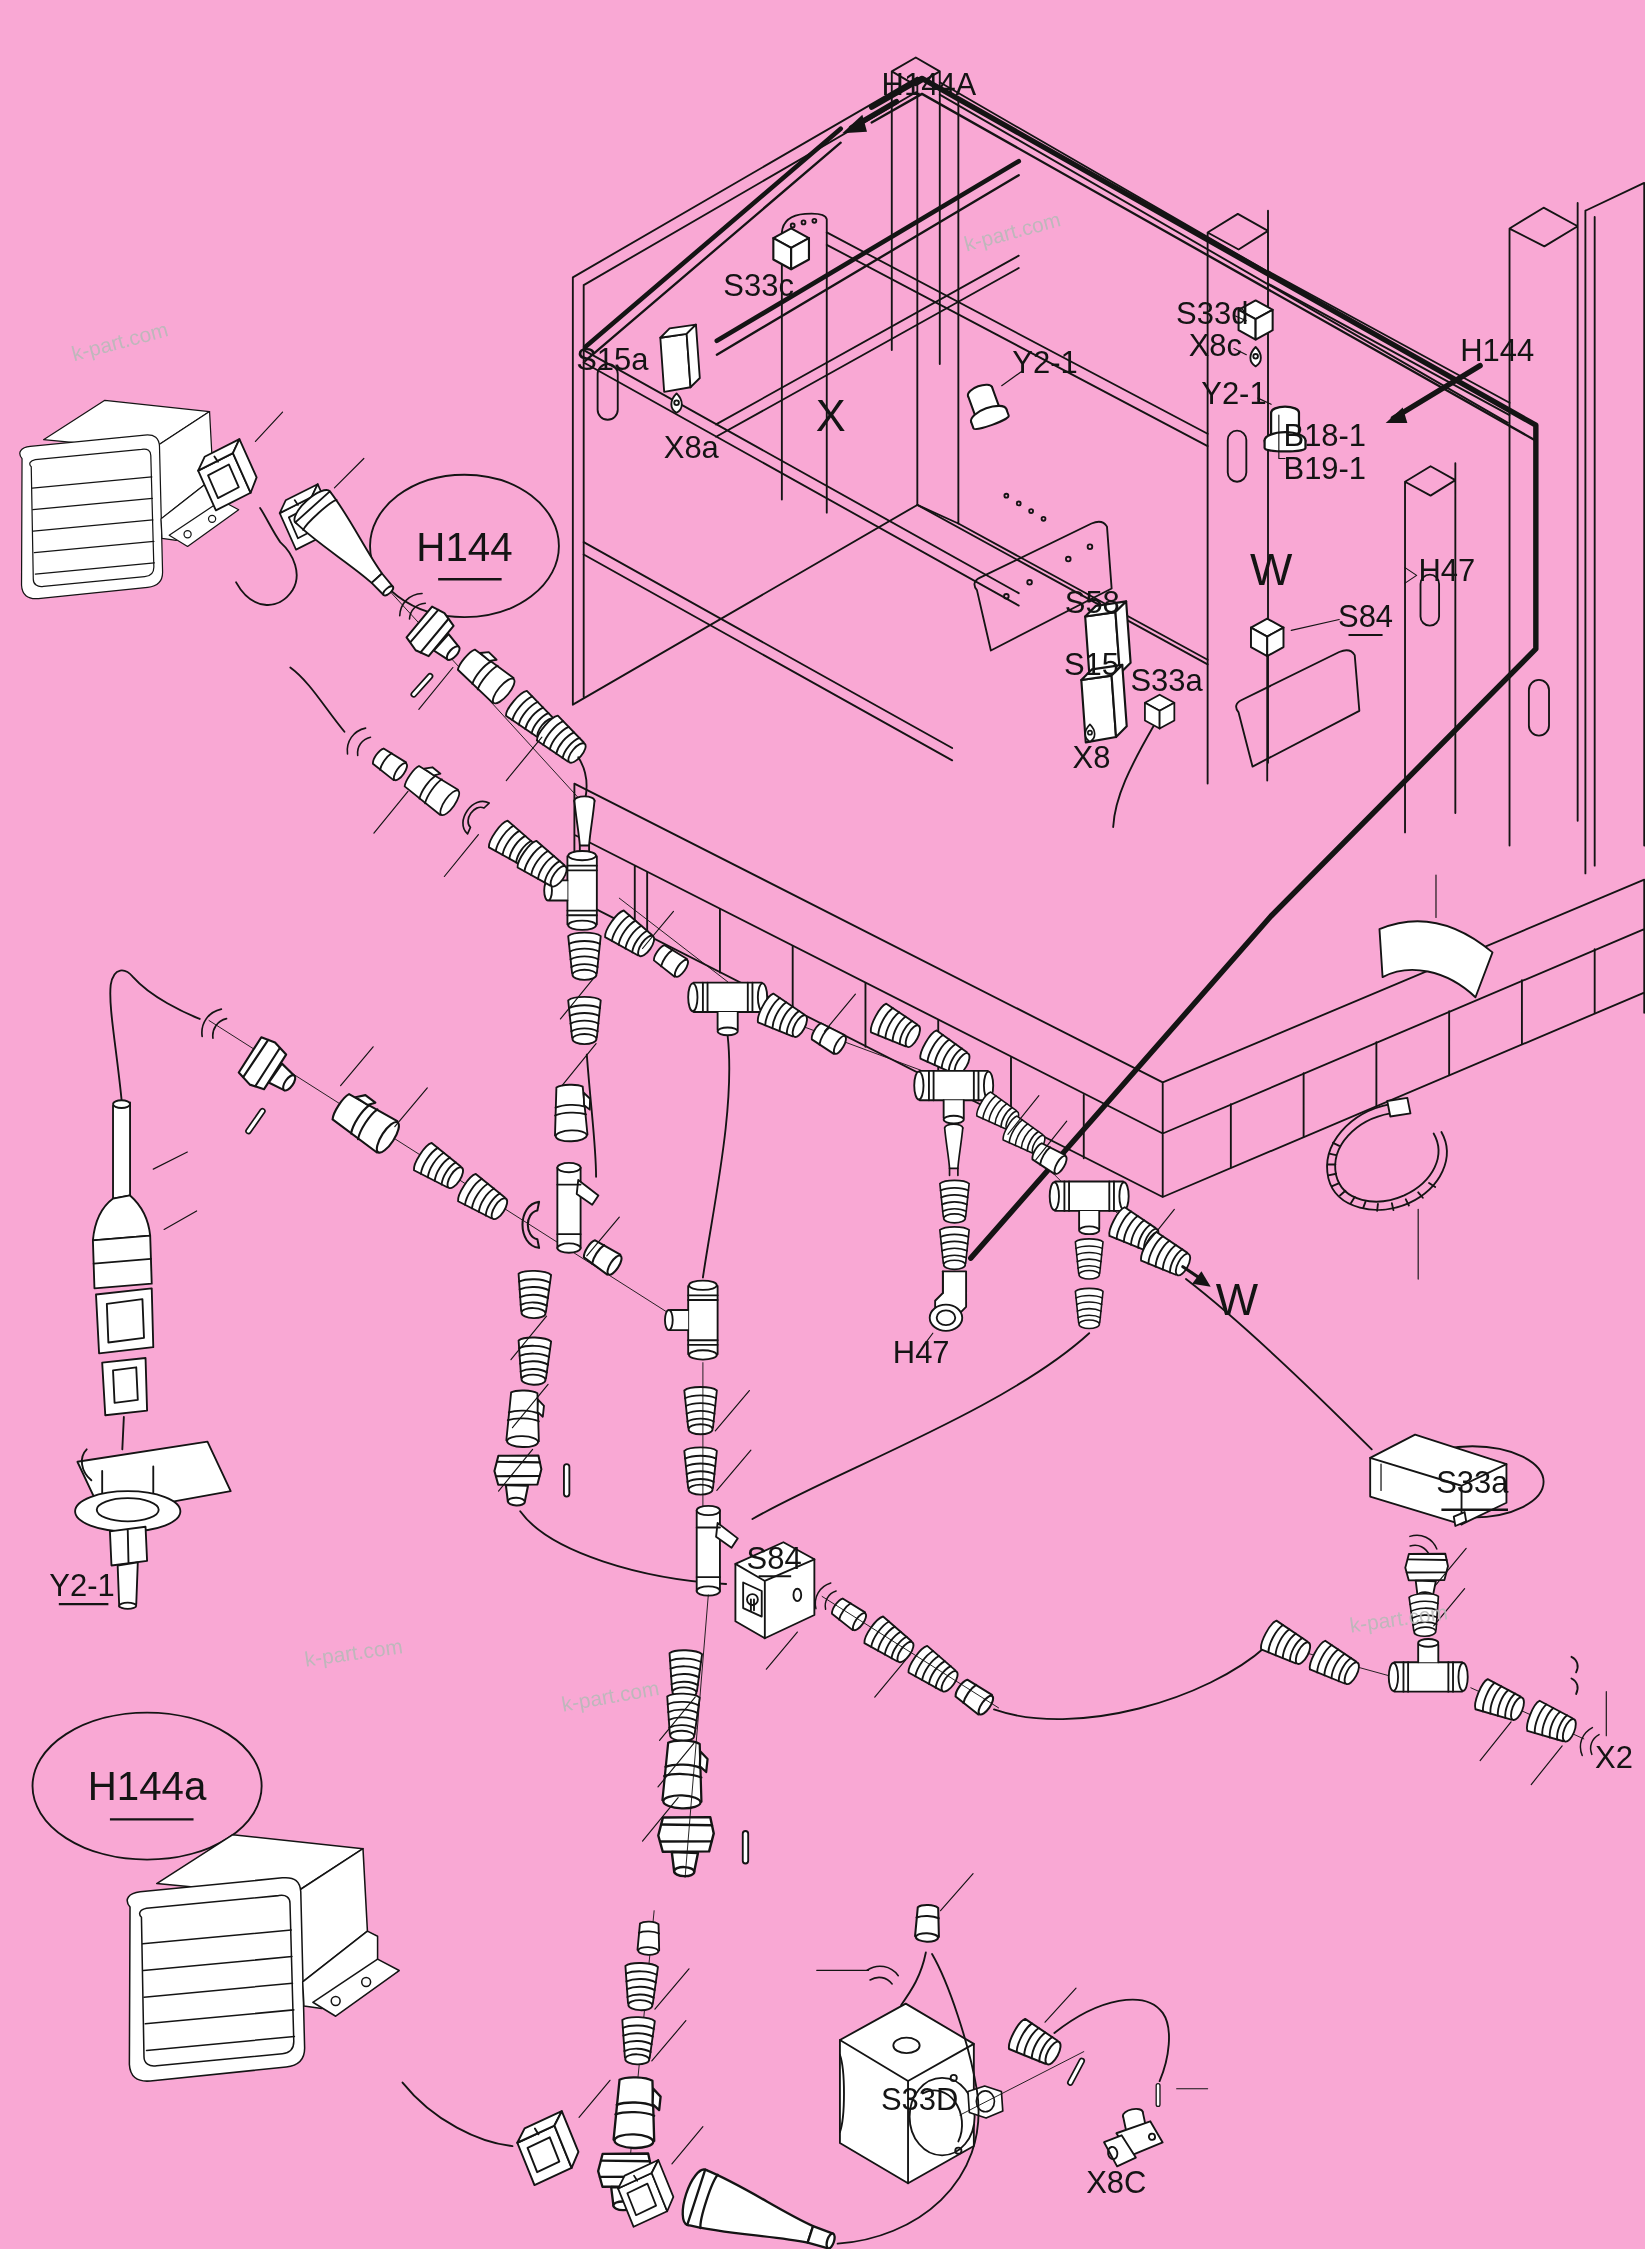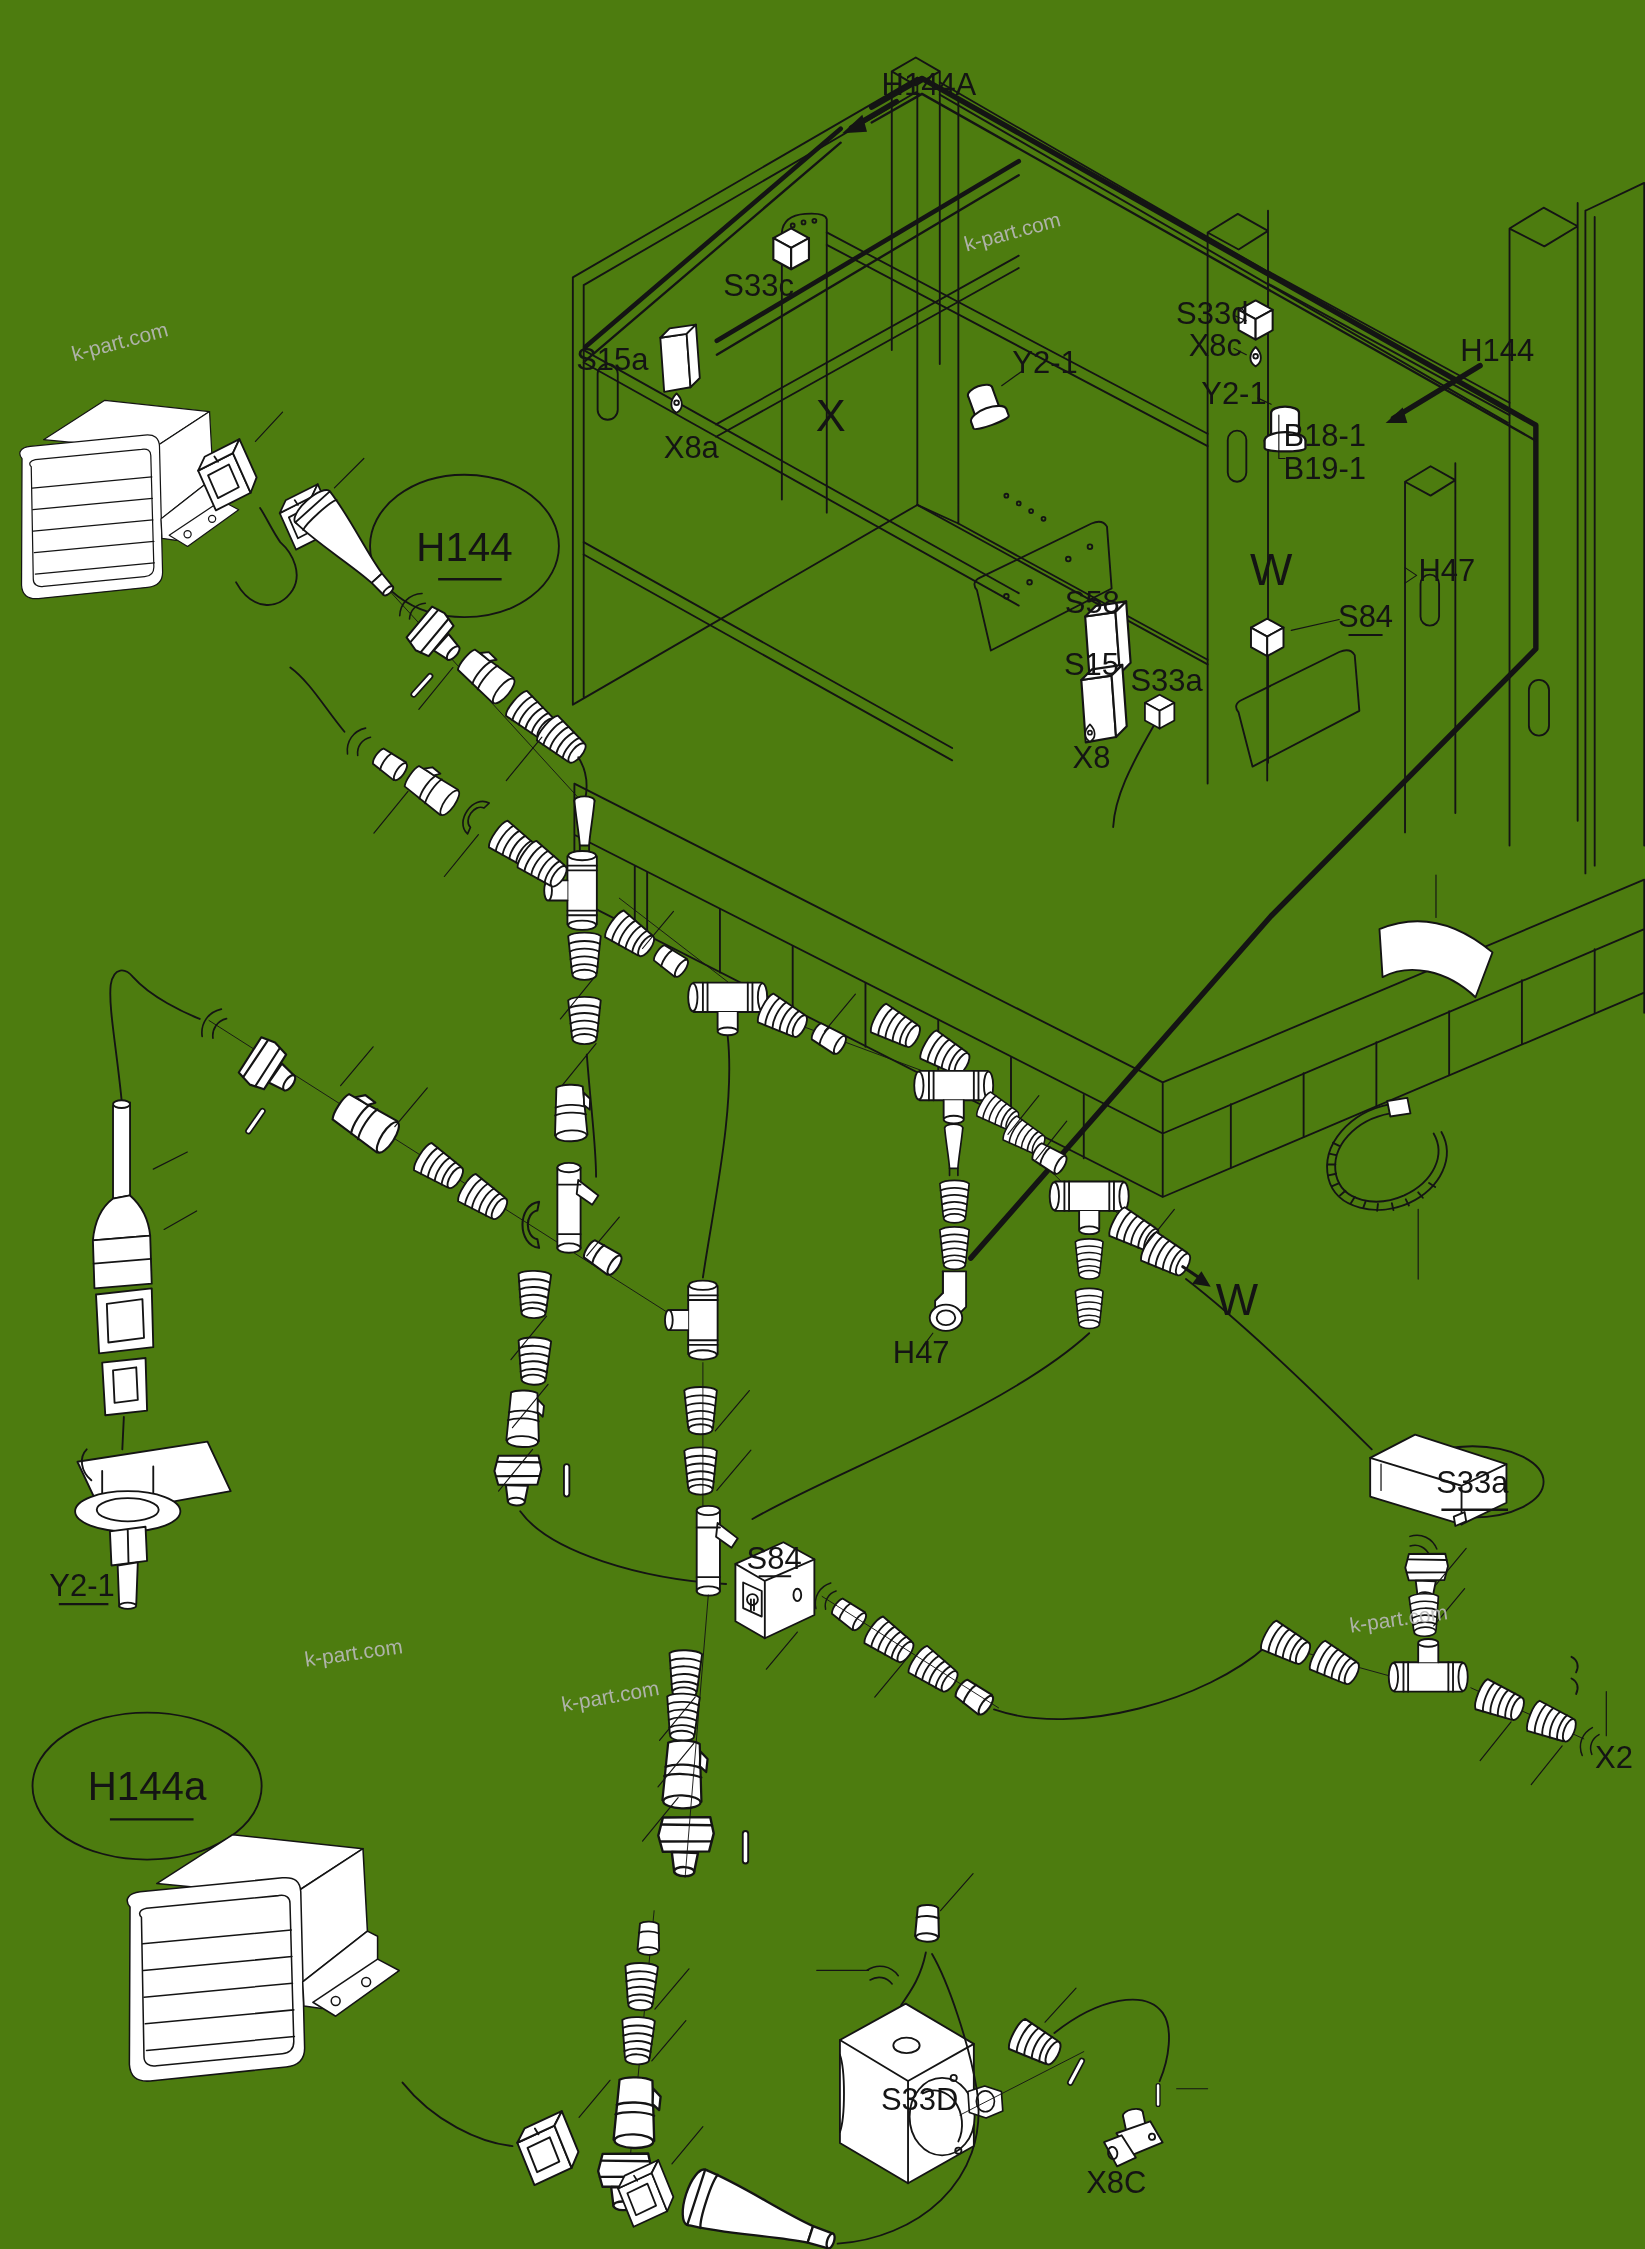--- a/index.html
+++ b/index.html
@@ -1,16 +1,16 @@
 <!DOCTYPE html>
 <html style="font-size:12.4px"><head>
 <meta charset="utf-8">
 <style>
   html,body{margin:0;padding:0;background:#fff;}
-  #stage{width:1645px;height:2250px;position:relative;background:#4d7c0f;}
+  #stage{width:1645px;height:2250px;position:relative;background:#f9a8d4;}
   svg{display:block;}
   text{fill:#141414;stroke:none;font-family:"Liberation Sans",sans-serif;}
   .lbl{font-size:40px;}
   .lbl-big{font-size:58px;}
   .lbl-ell{font-size:52px;}
   .wm{fill:#b9b9b9;stroke:none;font-family:"Liberation Sans",sans-serif;font-size:27px;opacity:.9;}
 </style>
 </head>
 <body>
 

